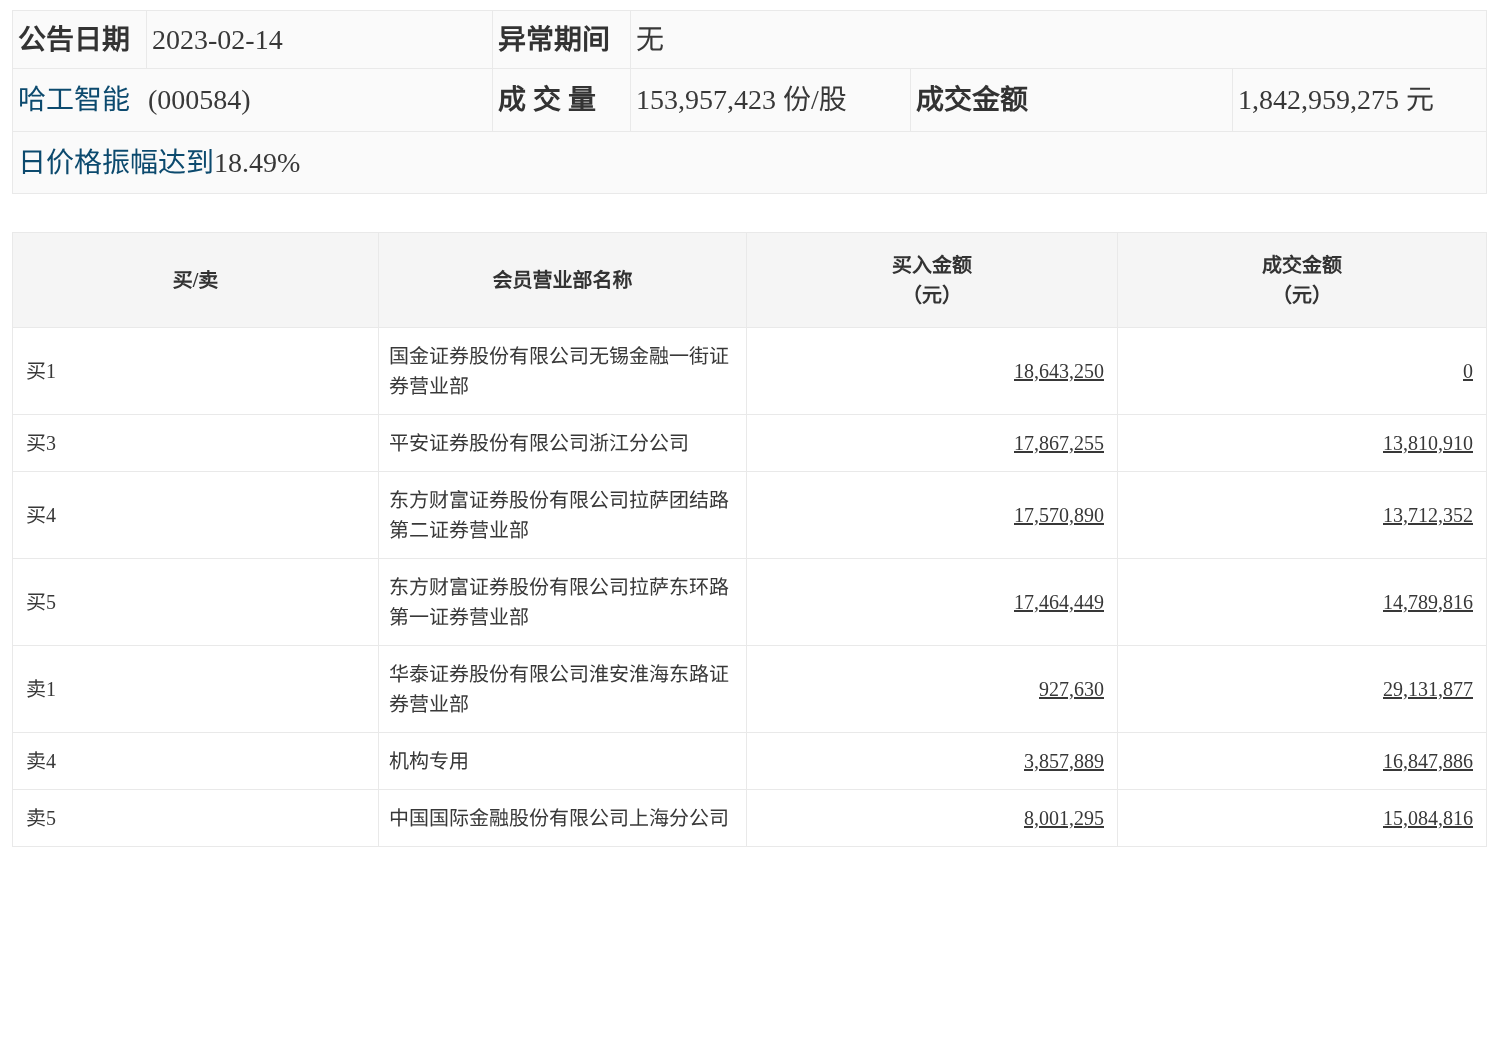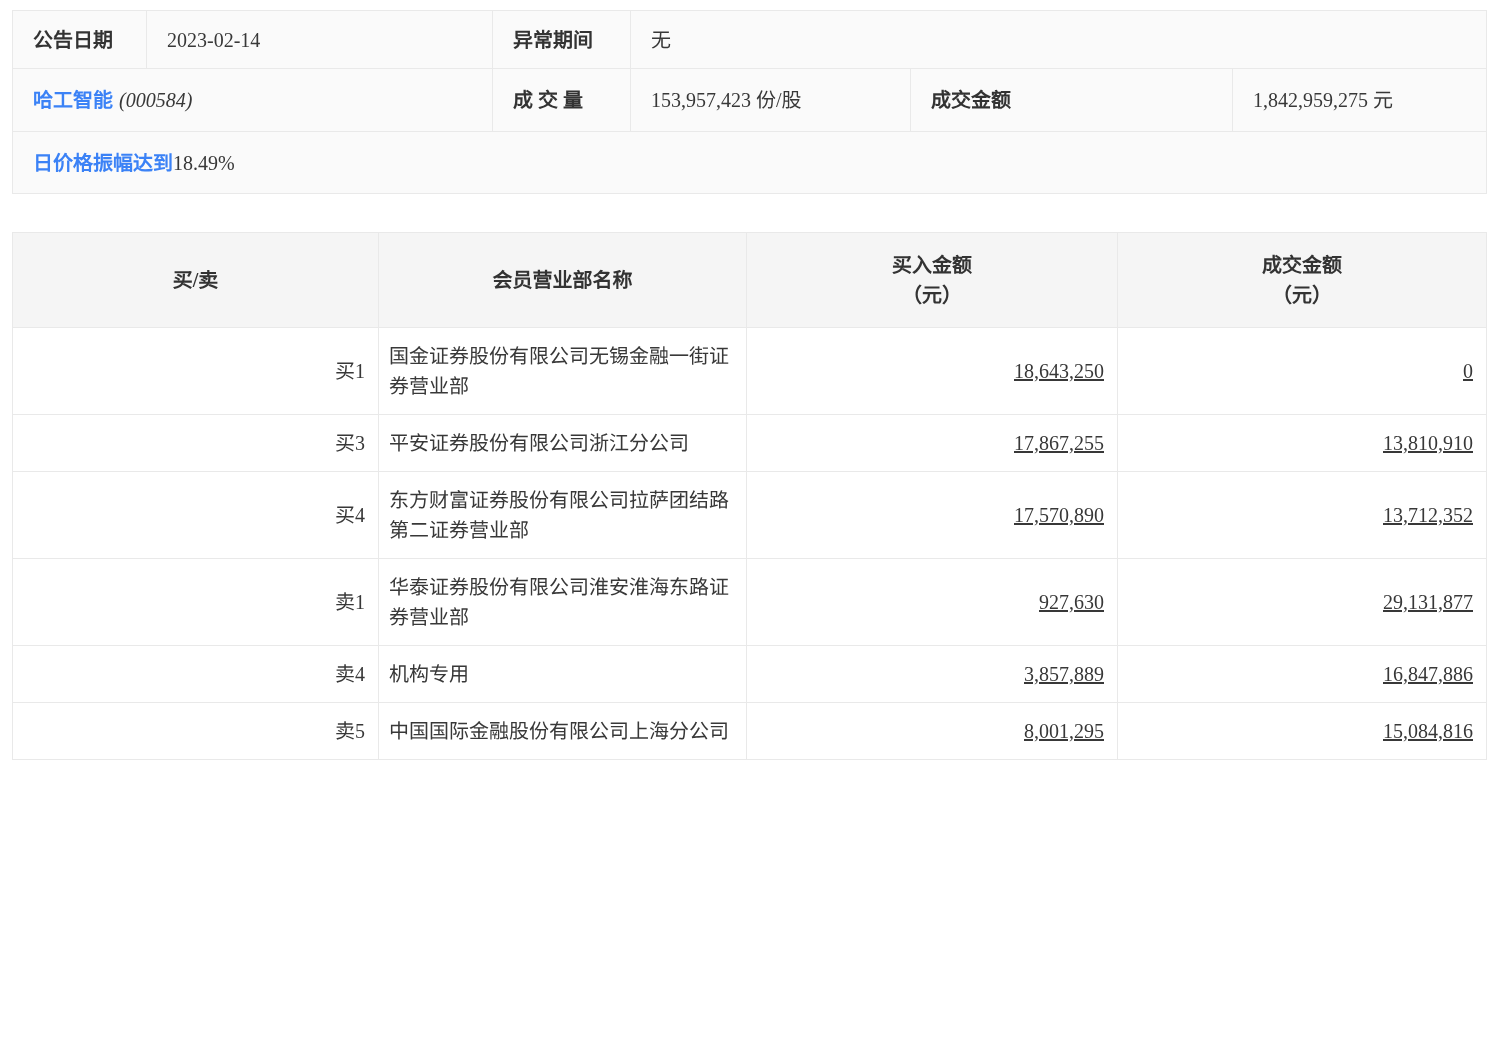--- a/index.html
+++ b/index.html
@@ -11,50 +11,50 @@
     overflow: hidden;
   }
   .page { padding: 10px 0 0 12px; }
 
   table { border-collapse: collapse; table-layout: fixed; width: 1474px; }
   td, th { border: 1px solid #e9e9e9; vertical-align: middle; }
 
   
   .info-table td {
     background: #fafafa;
-    font-size: 20px;
+    font-size: 28px;
     line-height: 30px;
-    padding: 13px 20px;
+    padding: 13px 5px;
   }
   .info-table .lbl { font-weight: bold; color: #333; }
   .info-table tr.r1 td { height: 58px; }
   .info-table tr.r2 td { height: 63px; }
   .info-table tr.r3 td { height: 62px; }
-  .stock-name, .amp-label { font-weight: bold; color: #3b82f6; }
-  .stock-code { margin-left: 6px; font-style: italic; }
+  .stock-name, .amp-label { font-weight: normal; color: #0c4a6e; }
+  .stock-code { margin-left: 18px; }
 
   
   .main-table { margin-top: 38px; }
   .main-table thead th {
     background: #f5f5f5;
     font-size: 20px;
     font-weight: bold;
     color: #333;
     text-align: center;
     height: 95px;
     line-height: 30px;
     padding: 8px 6px;
   }
   .main-table tbody td {
     background: #ffffff;
     font-size: 20px;
     line-height: 30px;
     padding: 13px 13px;
   }
-  .main-table td.side { text-align: right; }
+  .main-table td.side { text-align: left; }
   .main-table td.name { padding: 13px 6px 13px 10px; }
   .main-table td.num  { text-align: right; text-decoration: underline; }
 </style>
 </head>
 <body>
 
 <div class="page">
 
   <table class="info-table">
     <colgroup>
@@ -126,20 +126,26 @@
     <td class="num">13,810,910</td>
   </tr>
 
   <tr>
     <td class="side">买4</td>
     <td class="name">东方财富证券股份有限公司拉萨团结路第二证券营业部</td>
     <td class="num">17,570,890</td>
     <td class="num">13,712,352</td>
   </tr>
 
+  <tr>
+    <td class="side">买5</td>
+    <td class="name">东方财富证券股份有限公司拉萨东环路第一证券营业部</td>
+    <td class="num">17,464,449</td>
+    <td class="num">14,789,816</td>
+  </tr>
 
   <tr>
     <td class="side">卖1</td>
     <td class="name">华泰证券股份有限公司淮安淮海东路证券营业部</td>
     <td class="num">927,630</td>
     <td class="num">29,131,877</td>
   </tr>
 
 
 

